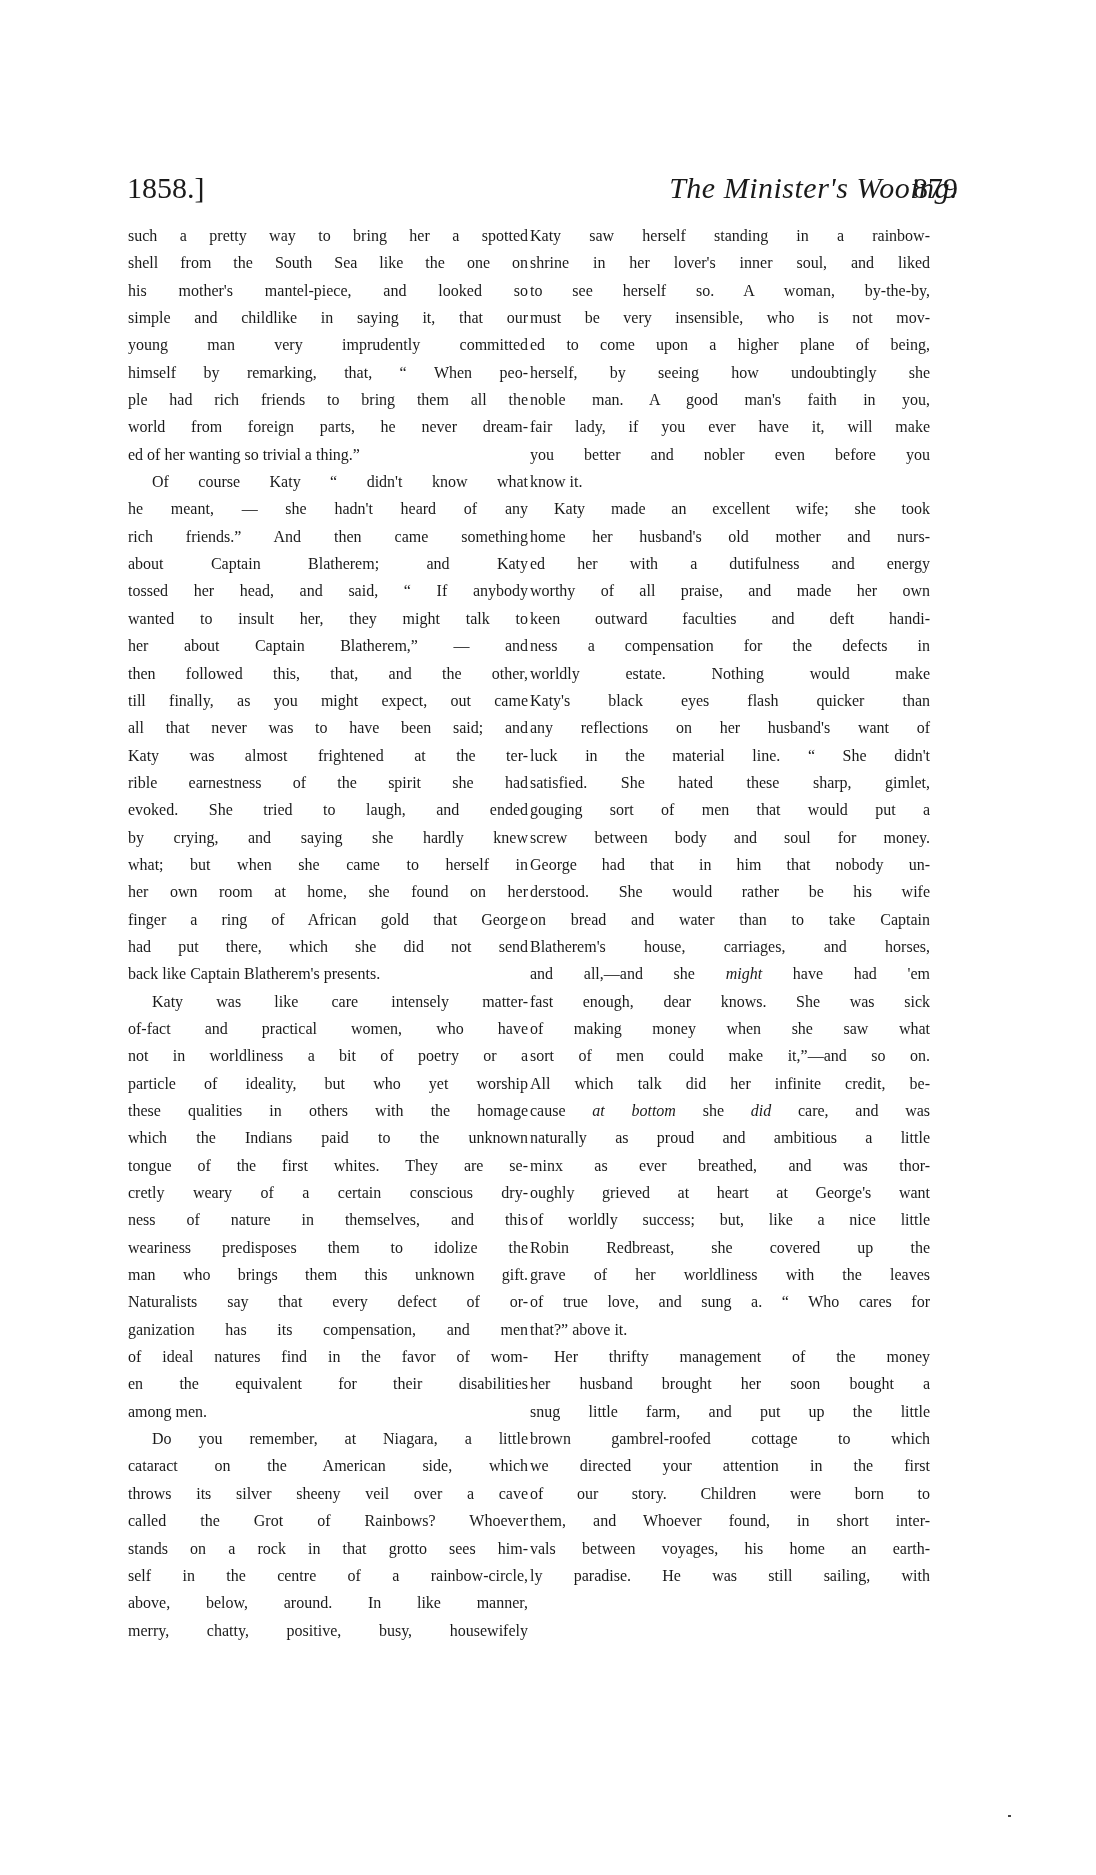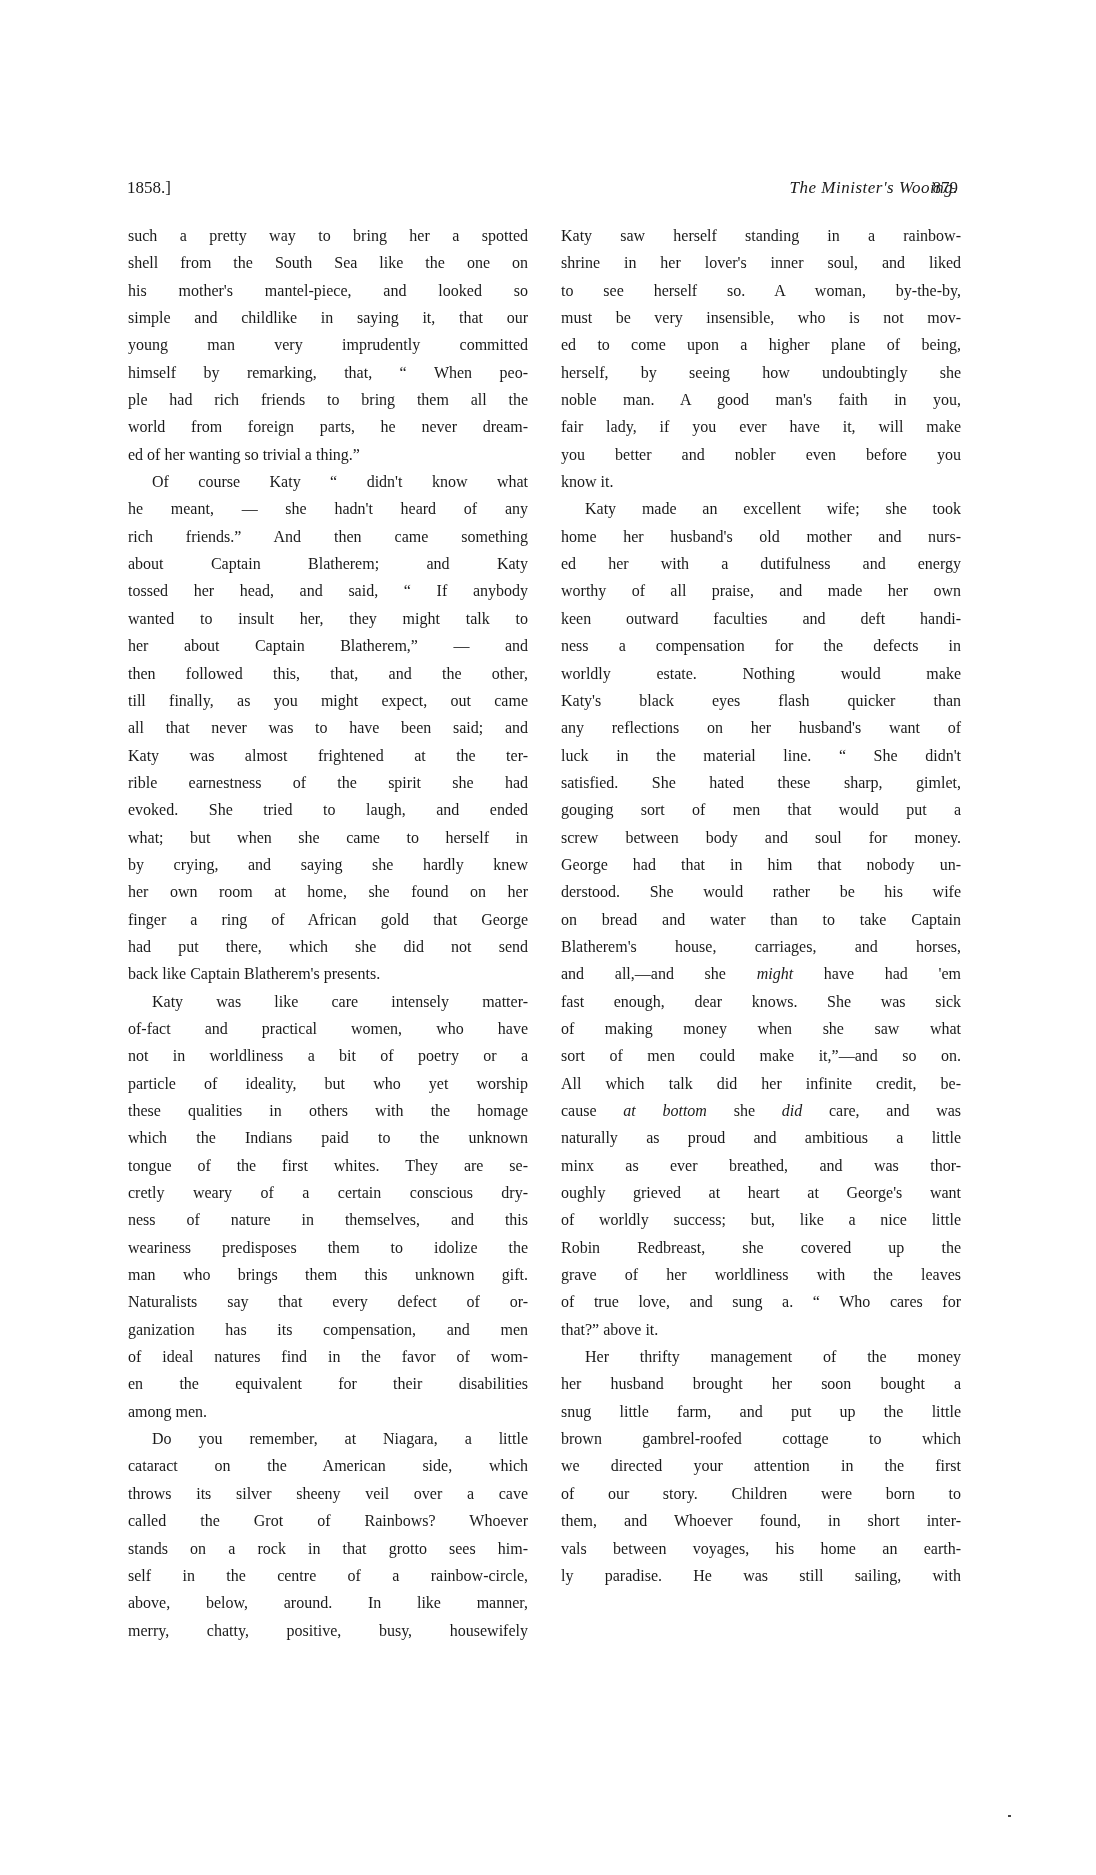--- a/index.html
+++ b/index.html
@@ -21,21 +21,21 @@
       top: 0;
       width: 1096px;
       height: 1875px;
     }
     .running-head {
       position: absolute;
       left: 127px;
       top: 170px;
       width: 831px;
       height: 36px;
-      font-size: 17px;
+      font-size: 30px;
       line-height: 36px;
     }
     .running-head .year {
       position: absolute;
       left: 0;
       top: 0;
     }
     .running-head .title {
       position: absolute;
       left: 0;
@@ -50,21 +50,21 @@
       right: 0;
       top: 0;
     }
     .column {
       position: absolute;
       top: 222px;
       width: 400px;
       font-size: 16px;
     }
     .column.left { left: 128px; }
-    .column.right { left: 561px; }
+    .column.right { left: 530px; }
     .line {
       display: block;
       height: 27.35px;
       line-height: 27.35px;
       white-space: nowrap;
       text-align: justify;
       text-align-last: justify;
       overflow: visible;
     }
     .line.last {
@@ -111,22 +111,22 @@
       <div class="line">about Captain Blatherem; and Katy</div>
       <div class="line">tossed her head, and said, “ If anybody</div>
       <div class="line">wanted to insult her, they might talk to</div>
       <div class="line">her about Captain Blatherem,” — and</div>
       <div class="line">then followed this, that, and the other,</div>
       <div class="line">till finally, as you might expect, out came</div>
       <div class="line">all that never was to have been said; and</div>
       <div class="line">Katy was almost frightened at the ter-</div>
       <div class="line">rible earnestness of the spirit she had</div>
       <div class="line">evoked.  She tried to laugh, and ended</div>
+      <div class="line">by crying, and saying she hardly knew</div>
       <div class="line">what; but when she came to herself in</div>
-      <div class="line">by crying, and saying she hardly knew</div>
       <div class="line">her own room at home, she found on her</div>
       <div class="line">finger a ring of African gold that George</div>
       <div class="line">had put there, which she did not send</div>
       <div class="line last">back like Captain Blatherem's presents.</div>
       <div class="line indent">Katy was like care intensely matter-</div>
       <div class="line">of-fact and practical women, who have</div>
       <div class="line">not in worldliness a bit of poetry or a</div>
       <div class="line">particle of ideality, but who yet worship</div>
       <div class="line">these qualities in others with the homage</div>
       <div class="line">which the Indians paid to the unknown</div>

